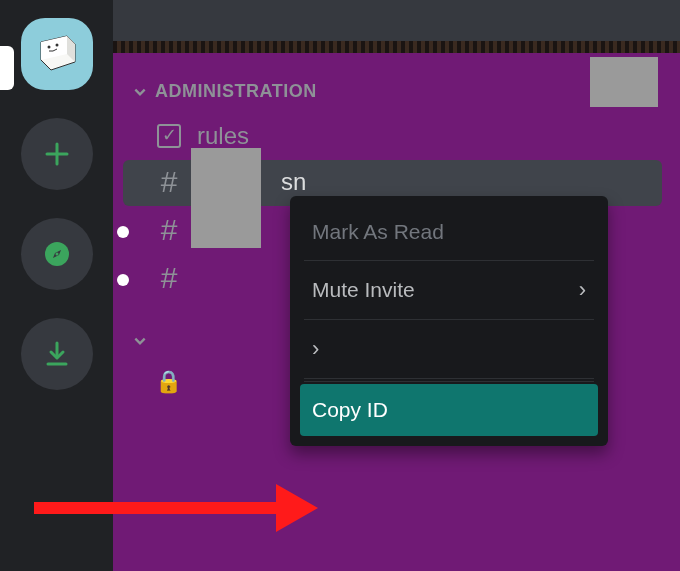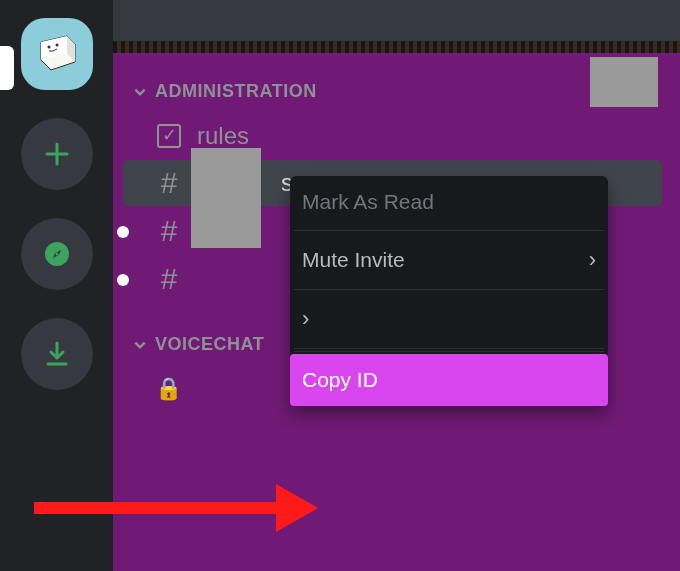--- a/index.html
+++ b/index.html
@@ -86,21 +86,21 @@
       font-weight: 600;
       letter-spacing: 0.5px;
       cursor: pointer;
     }
     .chev {
       width: 14px;
       height: 14px;
     }
     .channel-row {
       display: flex;
-      align-items: center;
+      align-items: flex-start;
       gap: 14px;
       padding: 8px 20px 8px 32px;
       color: #8e9297;
       font-size: 24px;
       font-weight: 500;
       border-radius: 6px;
       margin: 2px 10px;
       position: relative;
     }
     .channel-row.selected {
@@ -150,43 +150,44 @@
       width: 12px;
       height: 12px;
       background: #fff;
       border-radius: 50%;
     }
     .lock-icon {
       font-size: 22px;
     }
     .context-menu {
       position: absolute;
-      top: 176px;
+      top: 196px;
       left: 290px;
       width: 318px;
       background: #18191c;
       border-radius: 6px;
+      padding: 10px;
       box-shadow: 0 8px 16px rgba(0,0,0,0.4);
       z-index: 50;
     }
     .menu-item {
       padding: 14px 12px;
       color: #b9bbbe;
       font-size: 21px;
       font-weight: 500;
       display: flex;
       align-items: center;
       justify-content: space-between;
       cursor: pointer;
       border-radius: 4px;
     }
     .menu-item.dim { color: #72767d; }
     .menu-item.invite { color: #5865f2; }
     .menu-item.selected {
-      background: #d946ef;
+      background: #0f766e;
       color: #fff;
     }
     .menu-sep {
       height: 1px;
       background: #2e3034;
       margin: 2px 4px;
     }
     .arrow-right {
       font-size: 22px;
       color: #b9bbbe;
@@ -270,21 +271,20 @@
 
     <div class="channel-row" style="height:46px;">
       <div class="dot" style="top:18px;"></div>
       <span class="ch-icon hash">#</span>
     </div>
 
     <div class="category" style="padding-top:30px;">
       <svg class="chev" viewBox="0 0 12 12">
         <polyline points="2,4 6,8 10,4" stroke="#8e9297" stroke-width="2" fill="none"></polyline>
       </svg>
-      <span>VOICECHAT</span>
     </div>
 
     <div class="channel-row">
       <span class="ch-icon lock-icon">🔒</span>
     </div>
   </div>
 </div>
 
 <div class="context-menu">
   <div class="menu-item dim">

